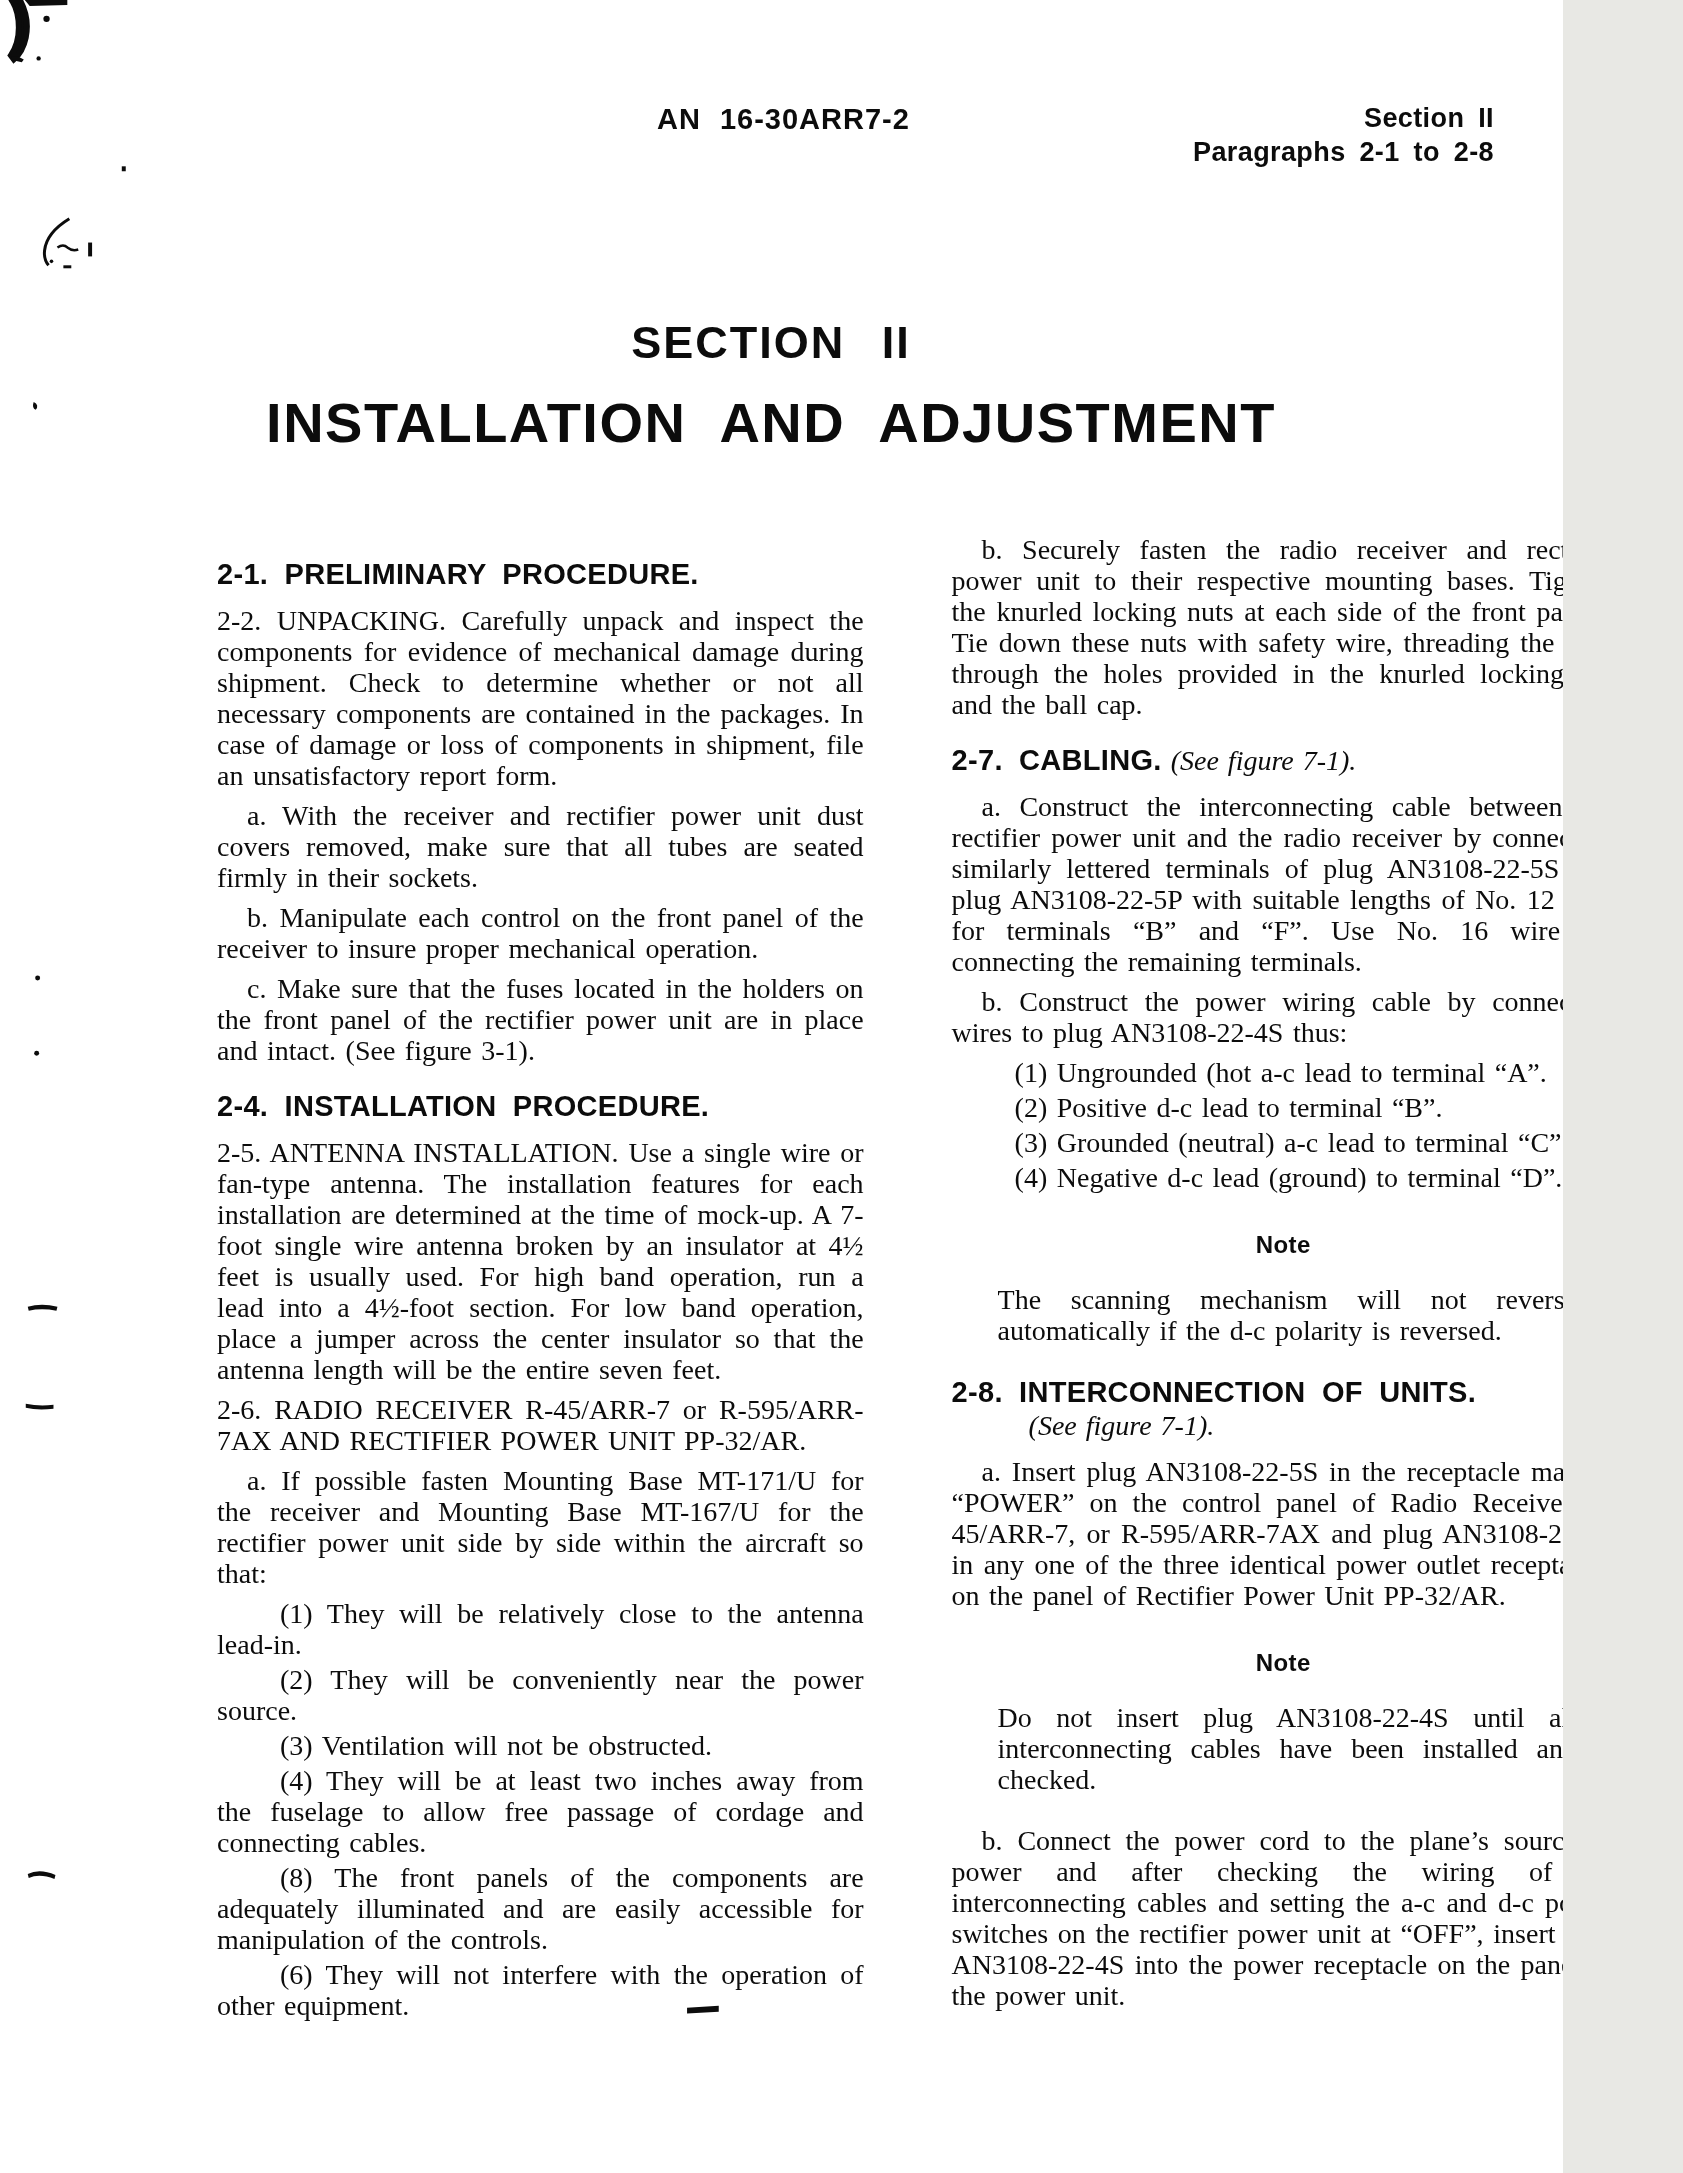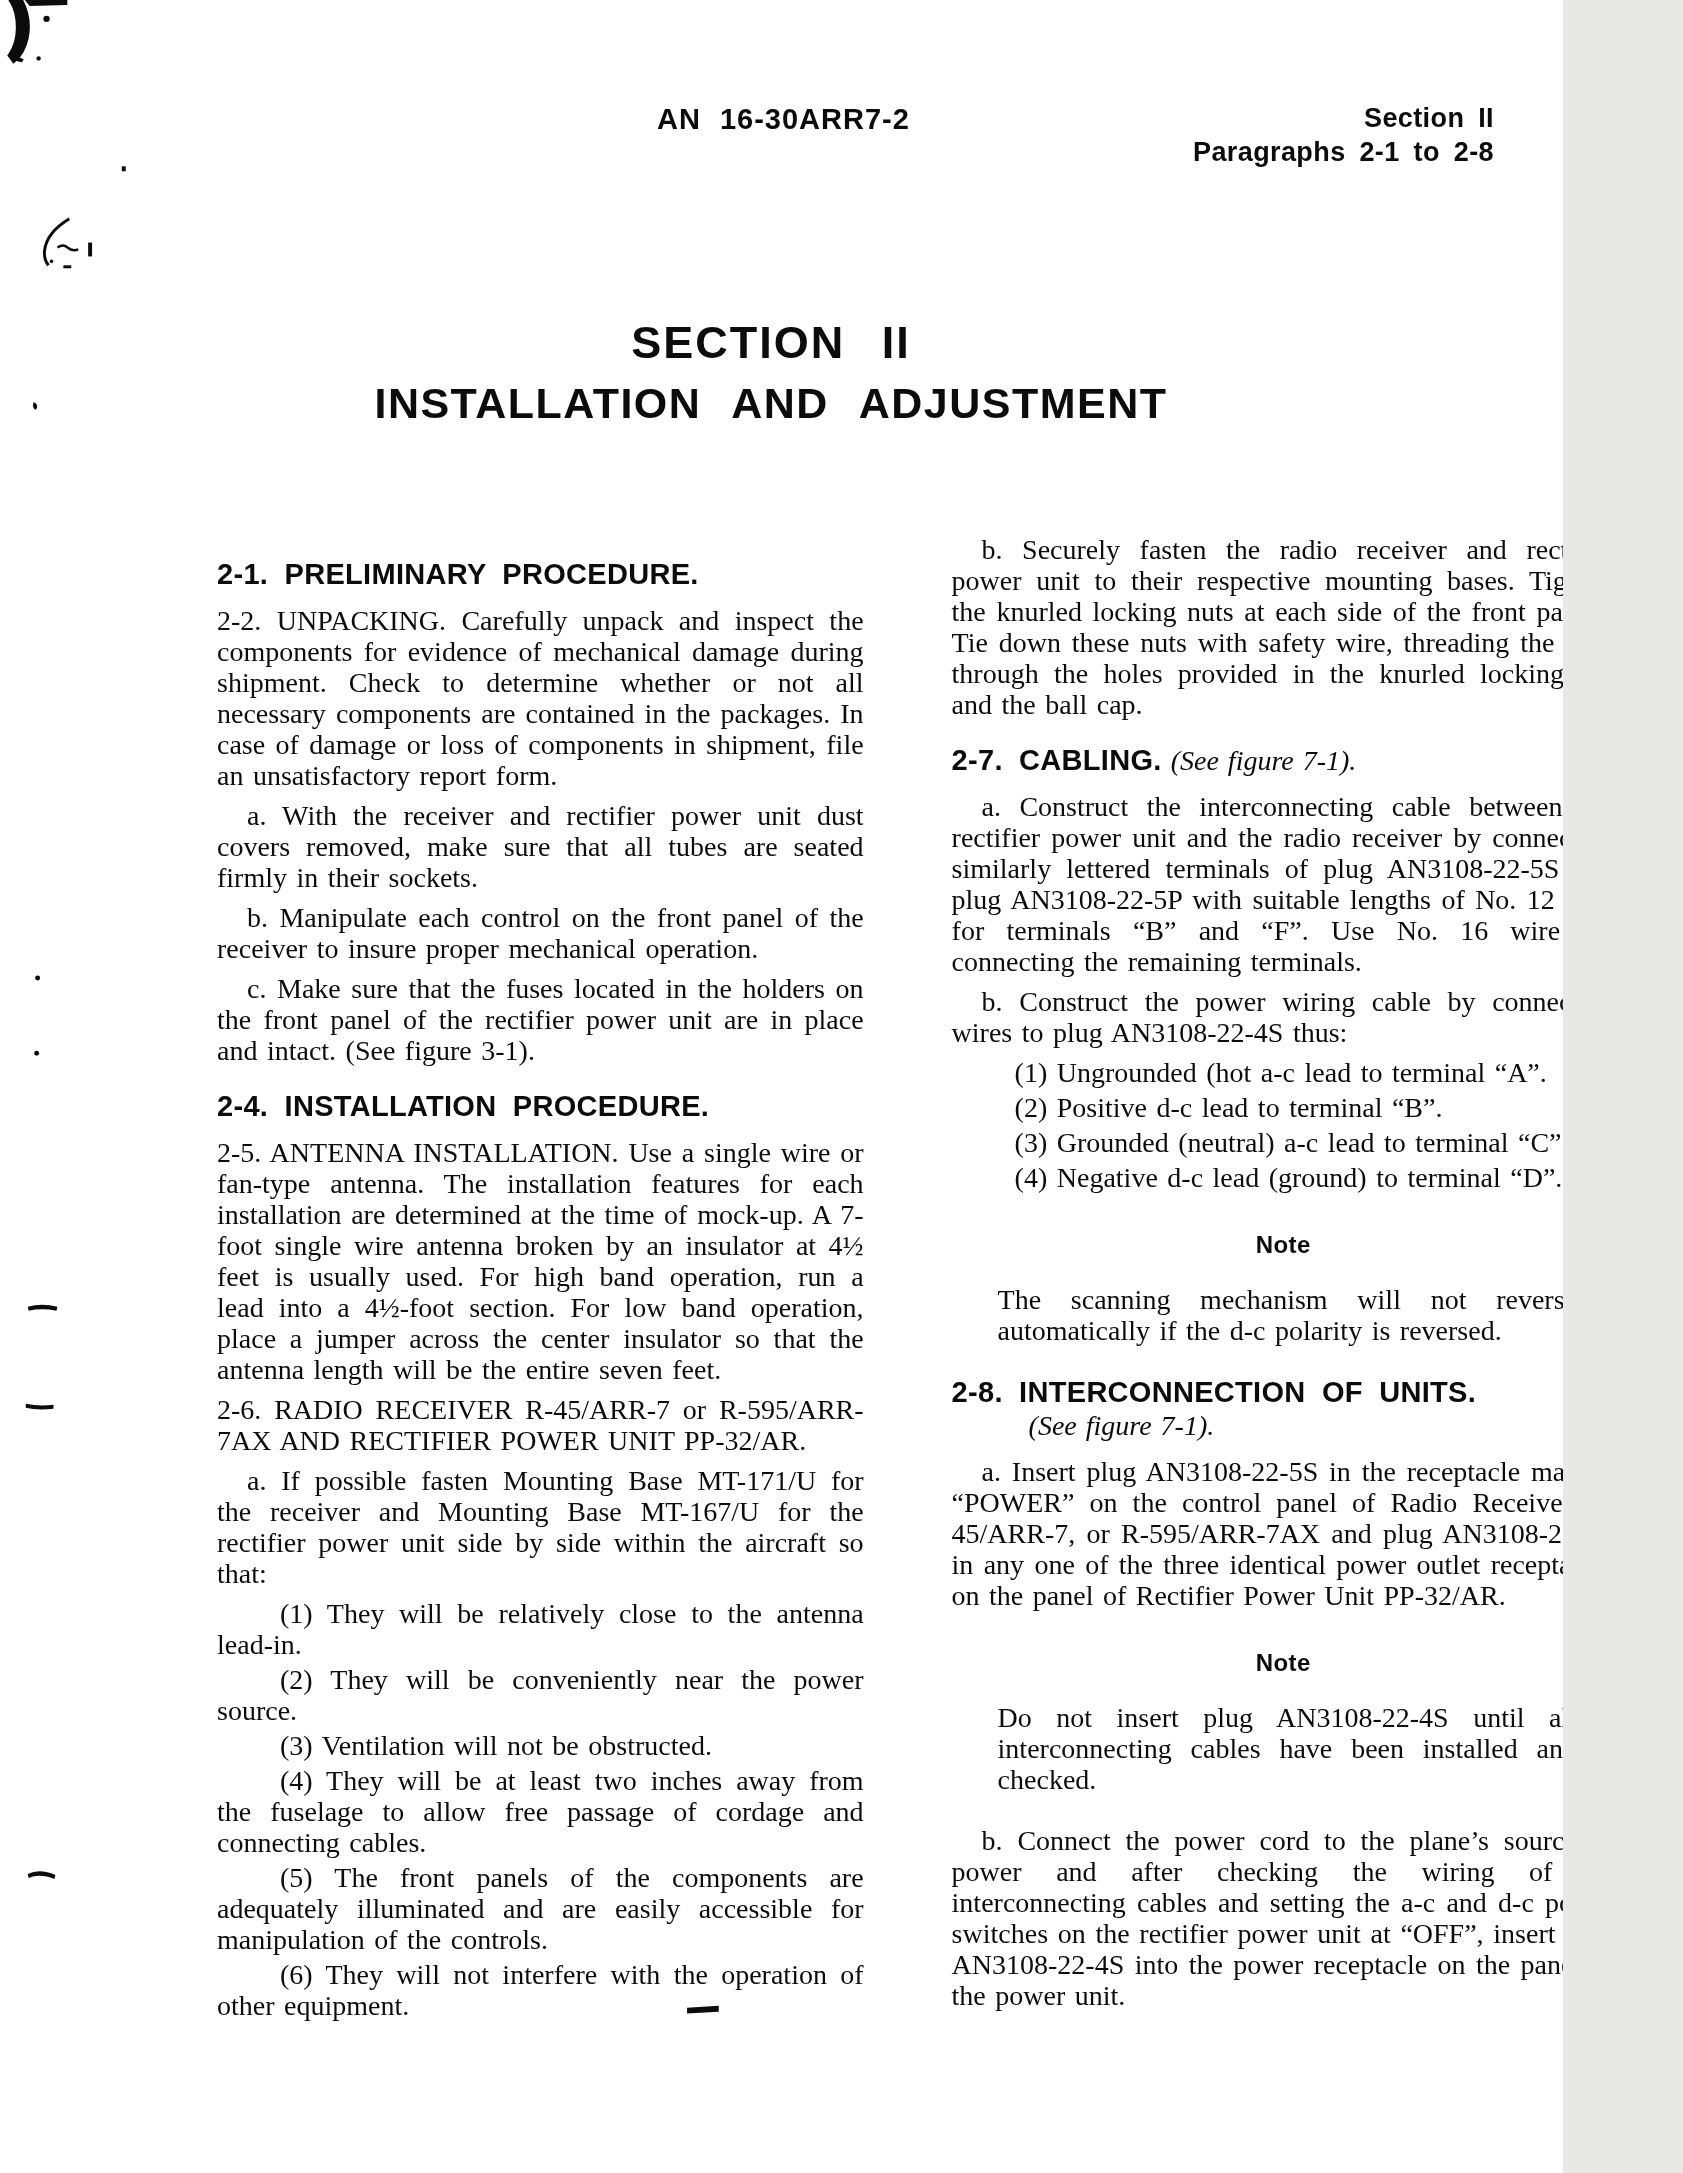--- a/index.html
+++ b/index.html
@@ -24,21 +24,21 @@
     font-weight:700;font-size:27px;line-height:34px;letter-spacing:0.4px;word-spacing:6px;
     text-align:right;white-space:nowrap;
   }
   
   .title-block{
     position:absolute;left:771px;top:317px;transform:translateX(-50%);
     text-align:center;white-space:nowrap;
     font-family:"Liberation Sans", sans-serif;font-weight:700;
   }
   .title-line1{font-size:45px;letter-spacing:2px;word-spacing:22px;}
-  .title-line2{font-size:43px;letter-spacing:1.5px;word-spacing:18px;margin-top:10px;}
+  .title-line2{font-size:56px;letter-spacing:1.5px;word-spacing:18px;margin-top:21px;}
   
   .columns{
     position:absolute;left:217px;top:534px;width:1398px;
     display:flex;gap:72px;
     font-size:28px;line-height:31px;
   }
   .col-left{width:654px;}
   .col-right{width:671px;margin-left:16px;}
   .para{
     text-align:justify;
@@ -110,21 +110,21 @@
         <div class="para sub">b. Manipulate each control on the front panel of the receiver to insure proper mechanical operation.</div>
         <div class="para sub">c. Make sure that the fuses located in the holders on the front panel of the rectifier power unit are in place and intact. (See figure 3-1).</div>
         <div class="sec-h"><span>2-4. INSTALLATION PROCEDURE.</span></div>
         <div class="para flush">2-5. ANTENNA INSTALLATION. Use a single wire or fan-type antenna. The installation features for each installation are determined at the time of mock-up. A 7-foot single wire antenna broken by an insulator at 4½ feet is usually used. For high band operation, run a lead into a 4½-foot section. For low band operation, place a jumper across the center insulator so that the antenna length will be the entire seven feet.</div>
         <div class="para flush">2-6. RADIO RECEIVER R-45/ARR-7 or R-595/ARR-7AX AND RECTIFIER POWER UNIT PP-32/AR.</div>
         <div class="para sub">a. If possible fasten Mounting Base MT-171/U for the receiver and Mounting Base MT-167/U for the rectifier power unit side by side within the aircraft so that:</div>
         <div class="para item tight">(1) They will be relatively close to the antenna lead-in.</div>
         <div class="para item tight">(2) They will be conveniently near the power source.</div>
         <div class="para item tight">(3) Ventilation will not be obstructed.</div>
         <div class="para item tight">(4) They will be at least two inches away from the fuselage to allow free passage of cordage and connecting cables.</div>
-        <div class="para item tight">(5) The front panels of the components are adequately illuminated and are easily accessible for manipulation of the controls.</div>
+        <div class="para item tight">(8) The front panels of the components are adequately illuminated and are easily accessible for manipulation of the controls.</div>
         <div class="para item tight">(6) They will not interfere with the operation of other equipment.</div>
       </div>
     <div class="col-right" id="col-right">
         <div class="para sub">b. Securely fasten the radio receiver and rectifier power unit to their respective mounting bases. Tighten the knurled locking nuts at each side of the front panels. Tie down these nuts with safety wire, threading the wire through the holes provided in the knurled locking nut and the ball cap.</div>
         <div class="sec-h"><span>2-7. CABLING.</span><span class="ital"> (See figure 7-1).</span></div>
         <div class="para sub">a. Construct the interconnecting cable between the rectifier power unit and the radio receiver by connecting similarly lettered terminals of plug AN3108-22-5S and plug AN3108-22-5P with suitable lengths of No. 12 wire for terminals “B” and “F”. Use No. 16 wire for connecting the remaining terminals.</div>
         <div class="para sub">b. Construct the power wiring cable by connecting wires to plug AN3108-22-4S thus:</div>
         <div class="para item tight">(1) Ungrounded (hot a-c lead to terminal “A”.</div>
         <div class="para item tight">(2) Positive d-c lead to terminal “B”.</div>
         <div class="para item tight">(3) Grounded (neutral) a-c lead to terminal “C”.</div>

